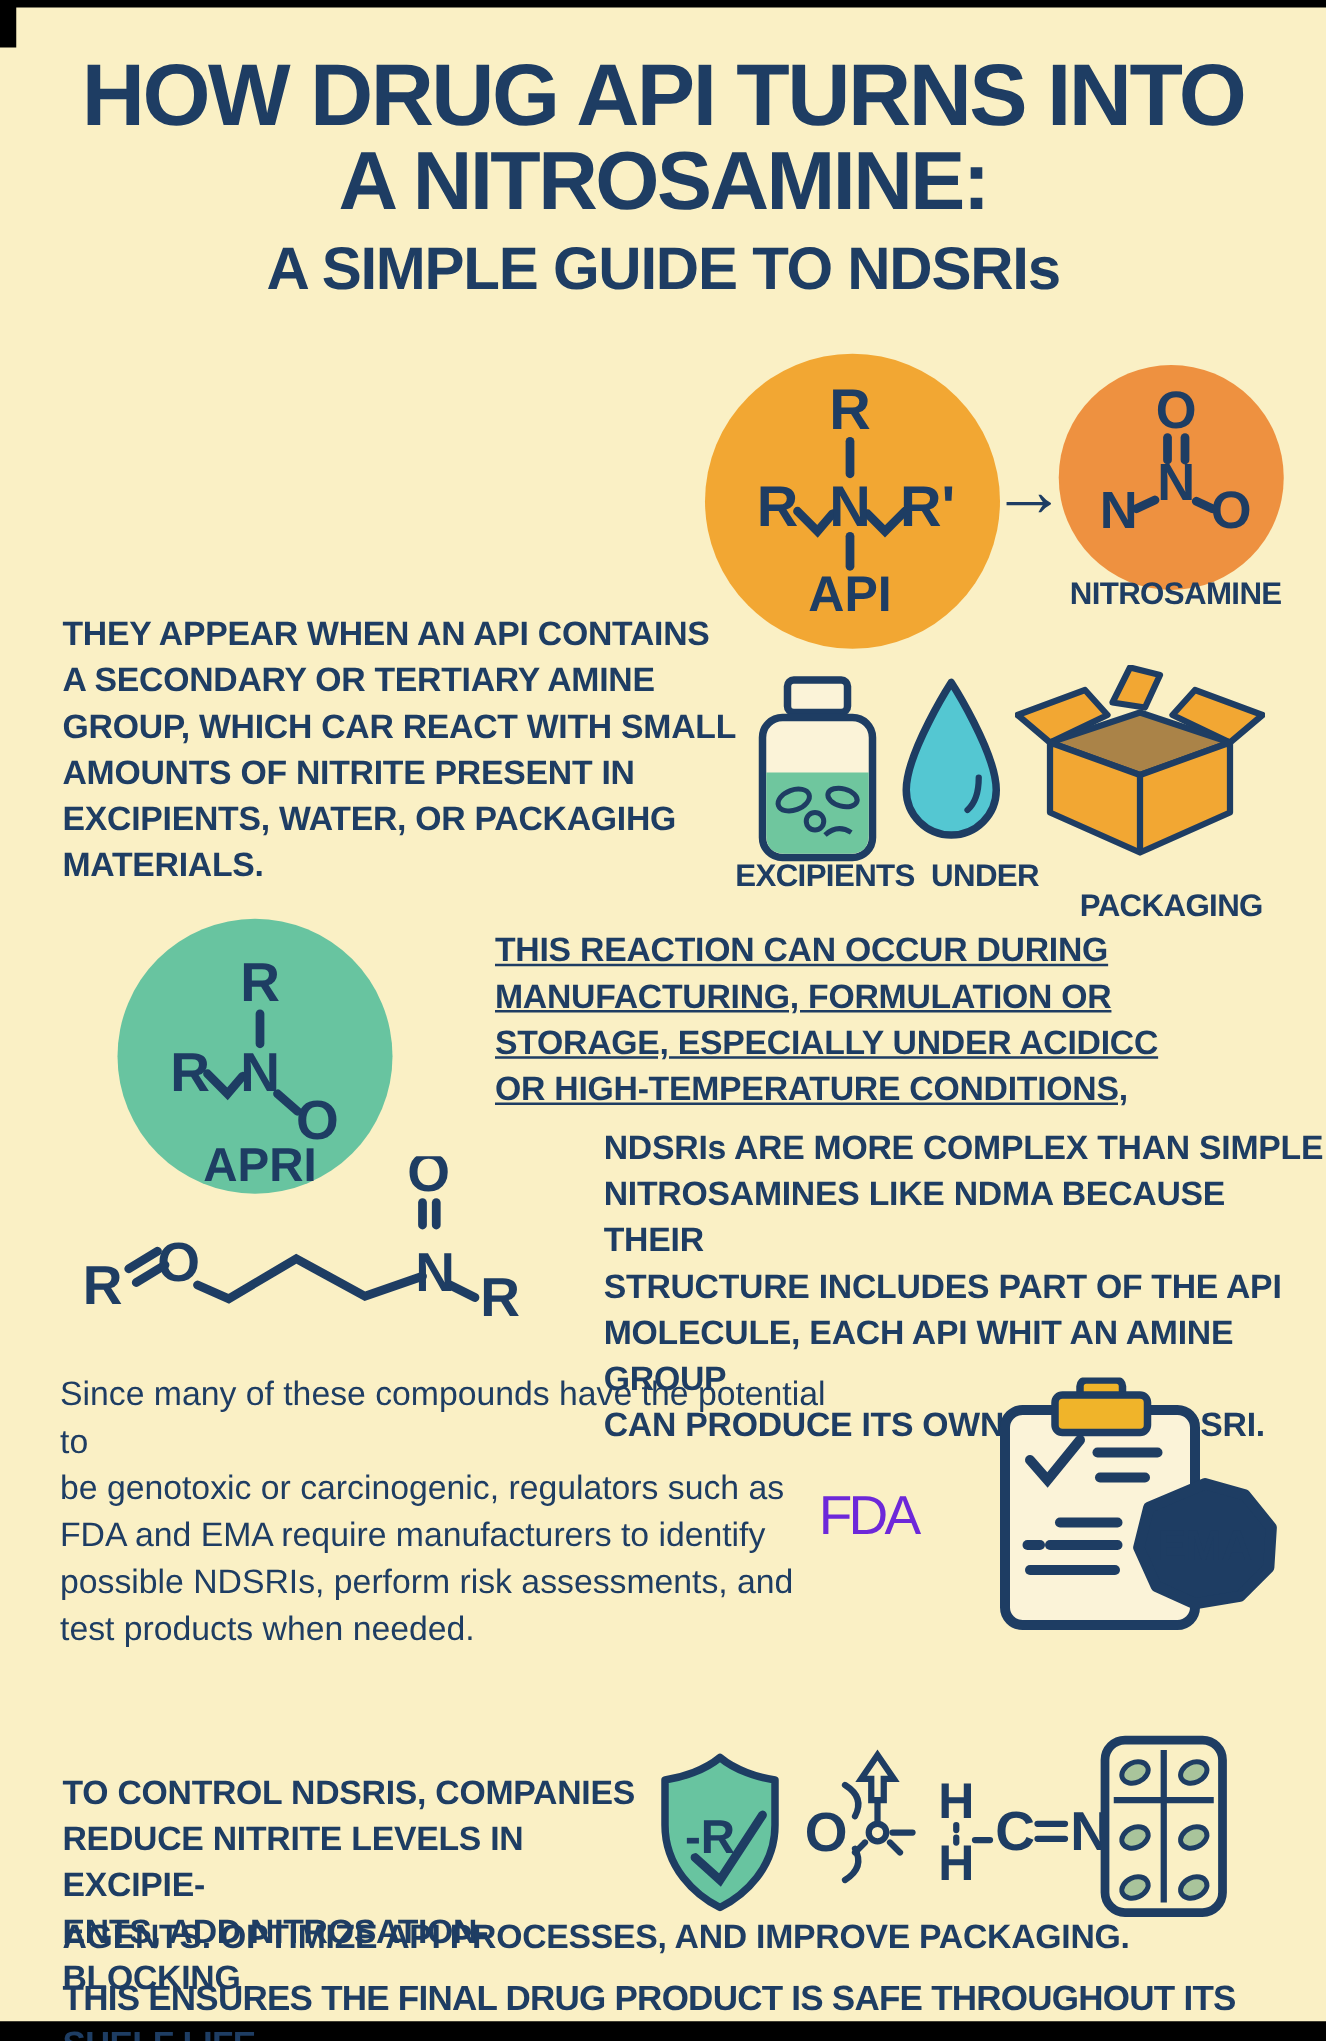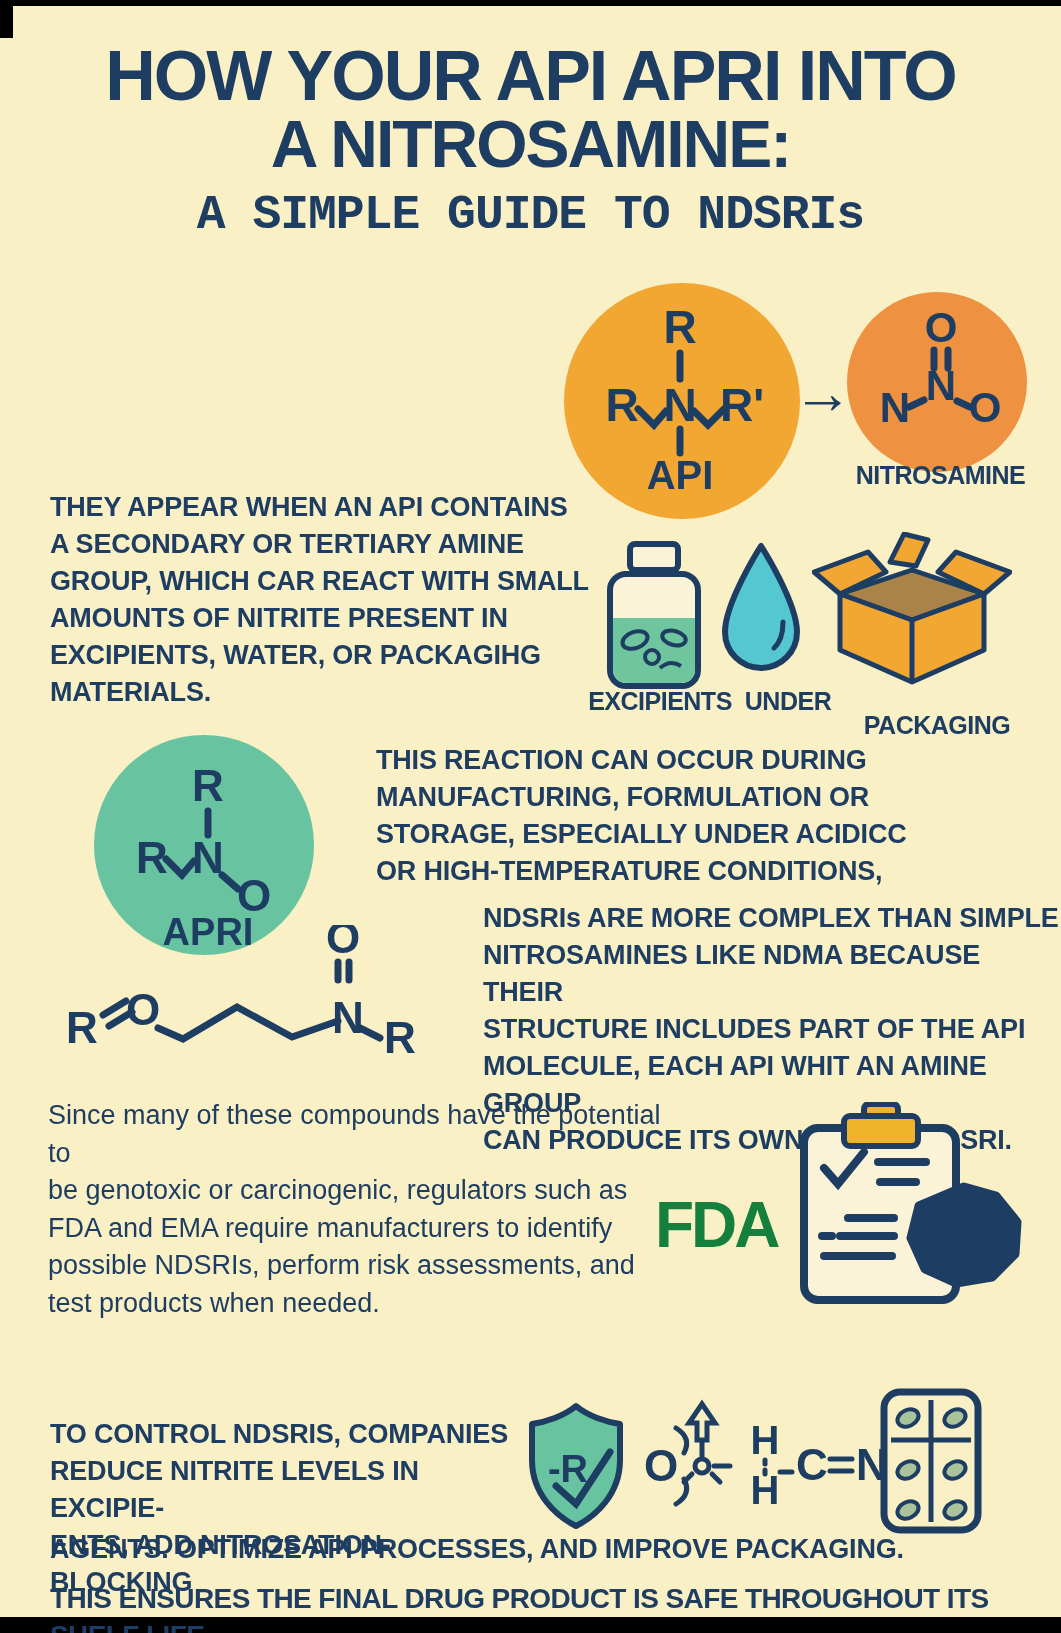--- a/index.html
+++ b/index.html
@@ -7,46 +7,46 @@
     position:relative; width:1061px; height:1633px;
     background:#FAF0C5; overflow:hidden;
     font-family:"Liberation Sans", sans-serif;
     color:#1E3D63;
   }
   .abs { position:absolute; }
   .bar { background:#000000; }
   .title { width:100%; text-align:center; font-weight:800; color:#1E3D63; }
   .title1 { top:36px; font-size:70px; letter-spacing:-2px; }
   .title2 { top:106px; font-size:66px; letter-spacing:-2px; }
-  .title3 { top:188px; font-size:48px; letter-spacing:-1px;font-family:Liberation Mono, monospace; }
+  .title3 { top:188px; font-size:48px; letter-spacing:-1px; }
   .para { white-space:pre-line; color:#1E3D63; }
   .caps  { font-weight:700; font-size:27px; line-height:37px; letter-spacing:-0.2px; }
   .sent  { font-weight:400; font-size:27px; line-height:37.5px; }
   .introbold { font-weight:700; }
   .introreg  { font-weight:600; }
   .iconlabel { font-weight:800; font-size:25px; text-align:center; letter-spacing:-0.5px; }
   .circlelabel { font-weight:800; font-size:25px; text-align:center; letter-spacing:-0.5px; }
   .arrowglyph { font-size:60px; font-weight:700; color:#1E3D63; }
-  .fda { font-size:64px; font-weight:700; letter-spacing:-3px; color:#15803d; }
+  .fda { font-size:44px; font-weight:400; letter-spacing:-3px; color:#6d28d9; }
   svg text {
     font-family:"Liberation Sans", sans-serif;
     font-weight:700; fill:#1E3D63;
   }
   svg { display:block; }
 </style>
 </head>
 <body>
 
 <div class="canvas">
 
   <div class="abs bar" style="left:0;top:0;width:1061px;height:6px;"></div>
   <div class="abs bar" style="left:0;top:0;width:13px;height:38px;"></div>
   <div class="abs bar" style="left:0;top:1617px;width:1061px;height:16px;"></div>
 
-  <div class="abs title title1">HOW YOUR API APRI INTO</div>
+  <div class="abs title title1">HOW DRUG API TURNS INTO</div>
   <div class="abs title title2">A NITROSAMINE:</div>
   <div class="abs title title3">A SIMPLE GUIDE TO NDSRIs</div>
 
 
   <div class="abs para caps" style="left:50px;top:489px;width:560px;">THEY APPEAR WHEN AN API CONTAINS
 A SECONDARY OR TERTIARY AMINE
 GROUP, WHICH CAR REACT WITH SMALL
 AMOUNTS OF NITRITE PRESENT IN
 EXCIPIENTS, WATER, OR PACKAGIHG
 MATERIALS.</div>
@@ -131,21 +131,21 @@
         <line x1="130" y1="142" x2="146" y2="156"></line>
       </g>
       <text x="116" y="68" font-size="44" text-anchor="middle">R</text>
       <text x="60" y="140" font-size="44" text-anchor="middle">R</text>
       <text x="116" y="140" font-size="44" text-anchor="middle">N</text>
       <text x="162" y="178" font-size="44" text-anchor="middle">O</text>
       <text x="116" y="212" font-size="38" text-anchor="middle" font-weight="800">APRI</text>
     </svg>
   </div>
 
-  <div class="abs para caps" style="left:376px;top:742px;width:600px;">THIS REACTION CAN OCCUR DURING
+  <div class="abs para caps" style="left:396px;top:742px;width:600px;text-decoration:underline;">THIS REACTION CAN OCCUR DURING
 MANUFACTURING, FORMULATION OR
 STORAGE, ESPECIALLY UNDER ACIDICC
 OR HIGH-TEMPERATURE CONDITIONS,</div>
 
   <div class="abs para caps" style="left:483px;top:900px;width:580px;">NDSRIs ARE MORE COMPLEX THAN SIMPLE
 NITROSAMINES LIKE NDMA BECAUSE THEIR
 STRUCTURE INCLUDES PART OF THE API
 MOLECULE, EACH API WHIT AN AMINE GROUP
 CAN PRODUCE ITS OWN UNIQUE NDSRI.</div>
 

